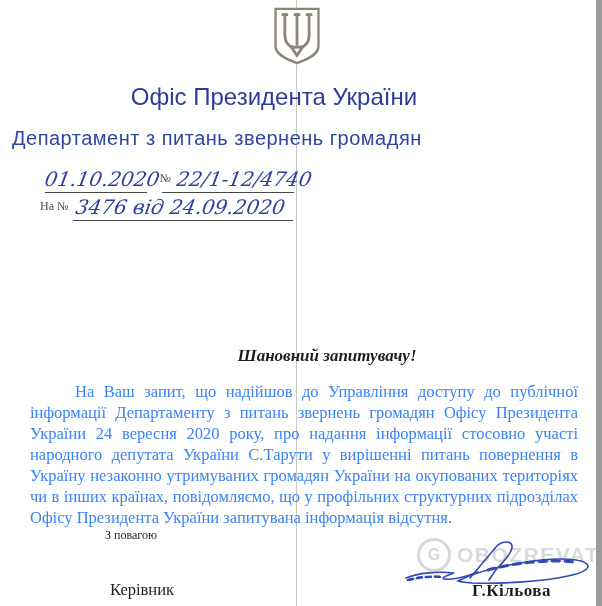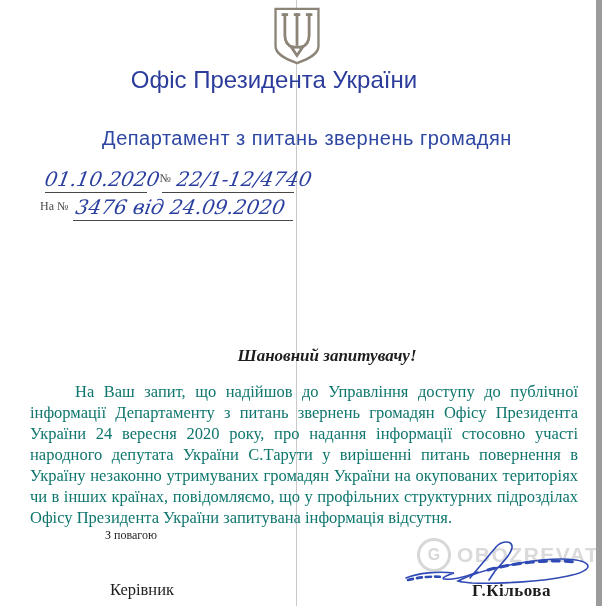--- a/index.html
+++ b/index.html
@@ -28,34 +28,34 @@
     background: #9b9b9b;
     z-index: 6;
   }
   .emblem {
     position: absolute;
     left: 269px; top: 7px;
     z-index: 2;
   }
   .org-name {
     position: absolute;
-    left: 0; top: 66px;
+    left: 0; top: 83px;
     width: 548px;
     text-align: center;
     box-sizing: border-box;
     font-family: "Liberation Sans", sans-serif;
     font-size: 24px;
     color: #2b3c9b;
     z-index: 2;
   }
   .department {
     position: absolute;
     left: 0; top: 127px;
     width: 602px;
-    text-align: center;
+    text-align: left;
     padding-left: 12px;
     box-sizing: border-box;
     font-family: "Liberation Sans", sans-serif;
     font-size: 20px;
     letter-spacing: 0.5px;
     color: #2e47a3;
     z-index: 2;
   }
   .handwritten {
     font-family: "DejaVu Serif", serif;
@@ -109,21 +109,21 @@
     z-index: 2;
   }
   .body-paragraph {
     position: absolute;
     left: 30px; top: 381px;
     width: 548px;
     font-size: 16.5px;
     line-height: 21px;
     text-align: justify;
     text-indent: 45px;
-    color: #0f766e;
+    color: #3b82f6;
     z-index: 2;
   }
   .closing      { position: absolute; left: 105px; top: 528px; font-size: 12px; z-index: 2; }
   .signer-title { position: absolute; left: 110px; top: 580px; font-size: 16.5px; z-index: 2; }
   .signer-name  {
     position: absolute;
     left: 472px; top: 581px;
     font-size: 17px;
     font-weight: bold;
     letter-spacing: 0.5px;

